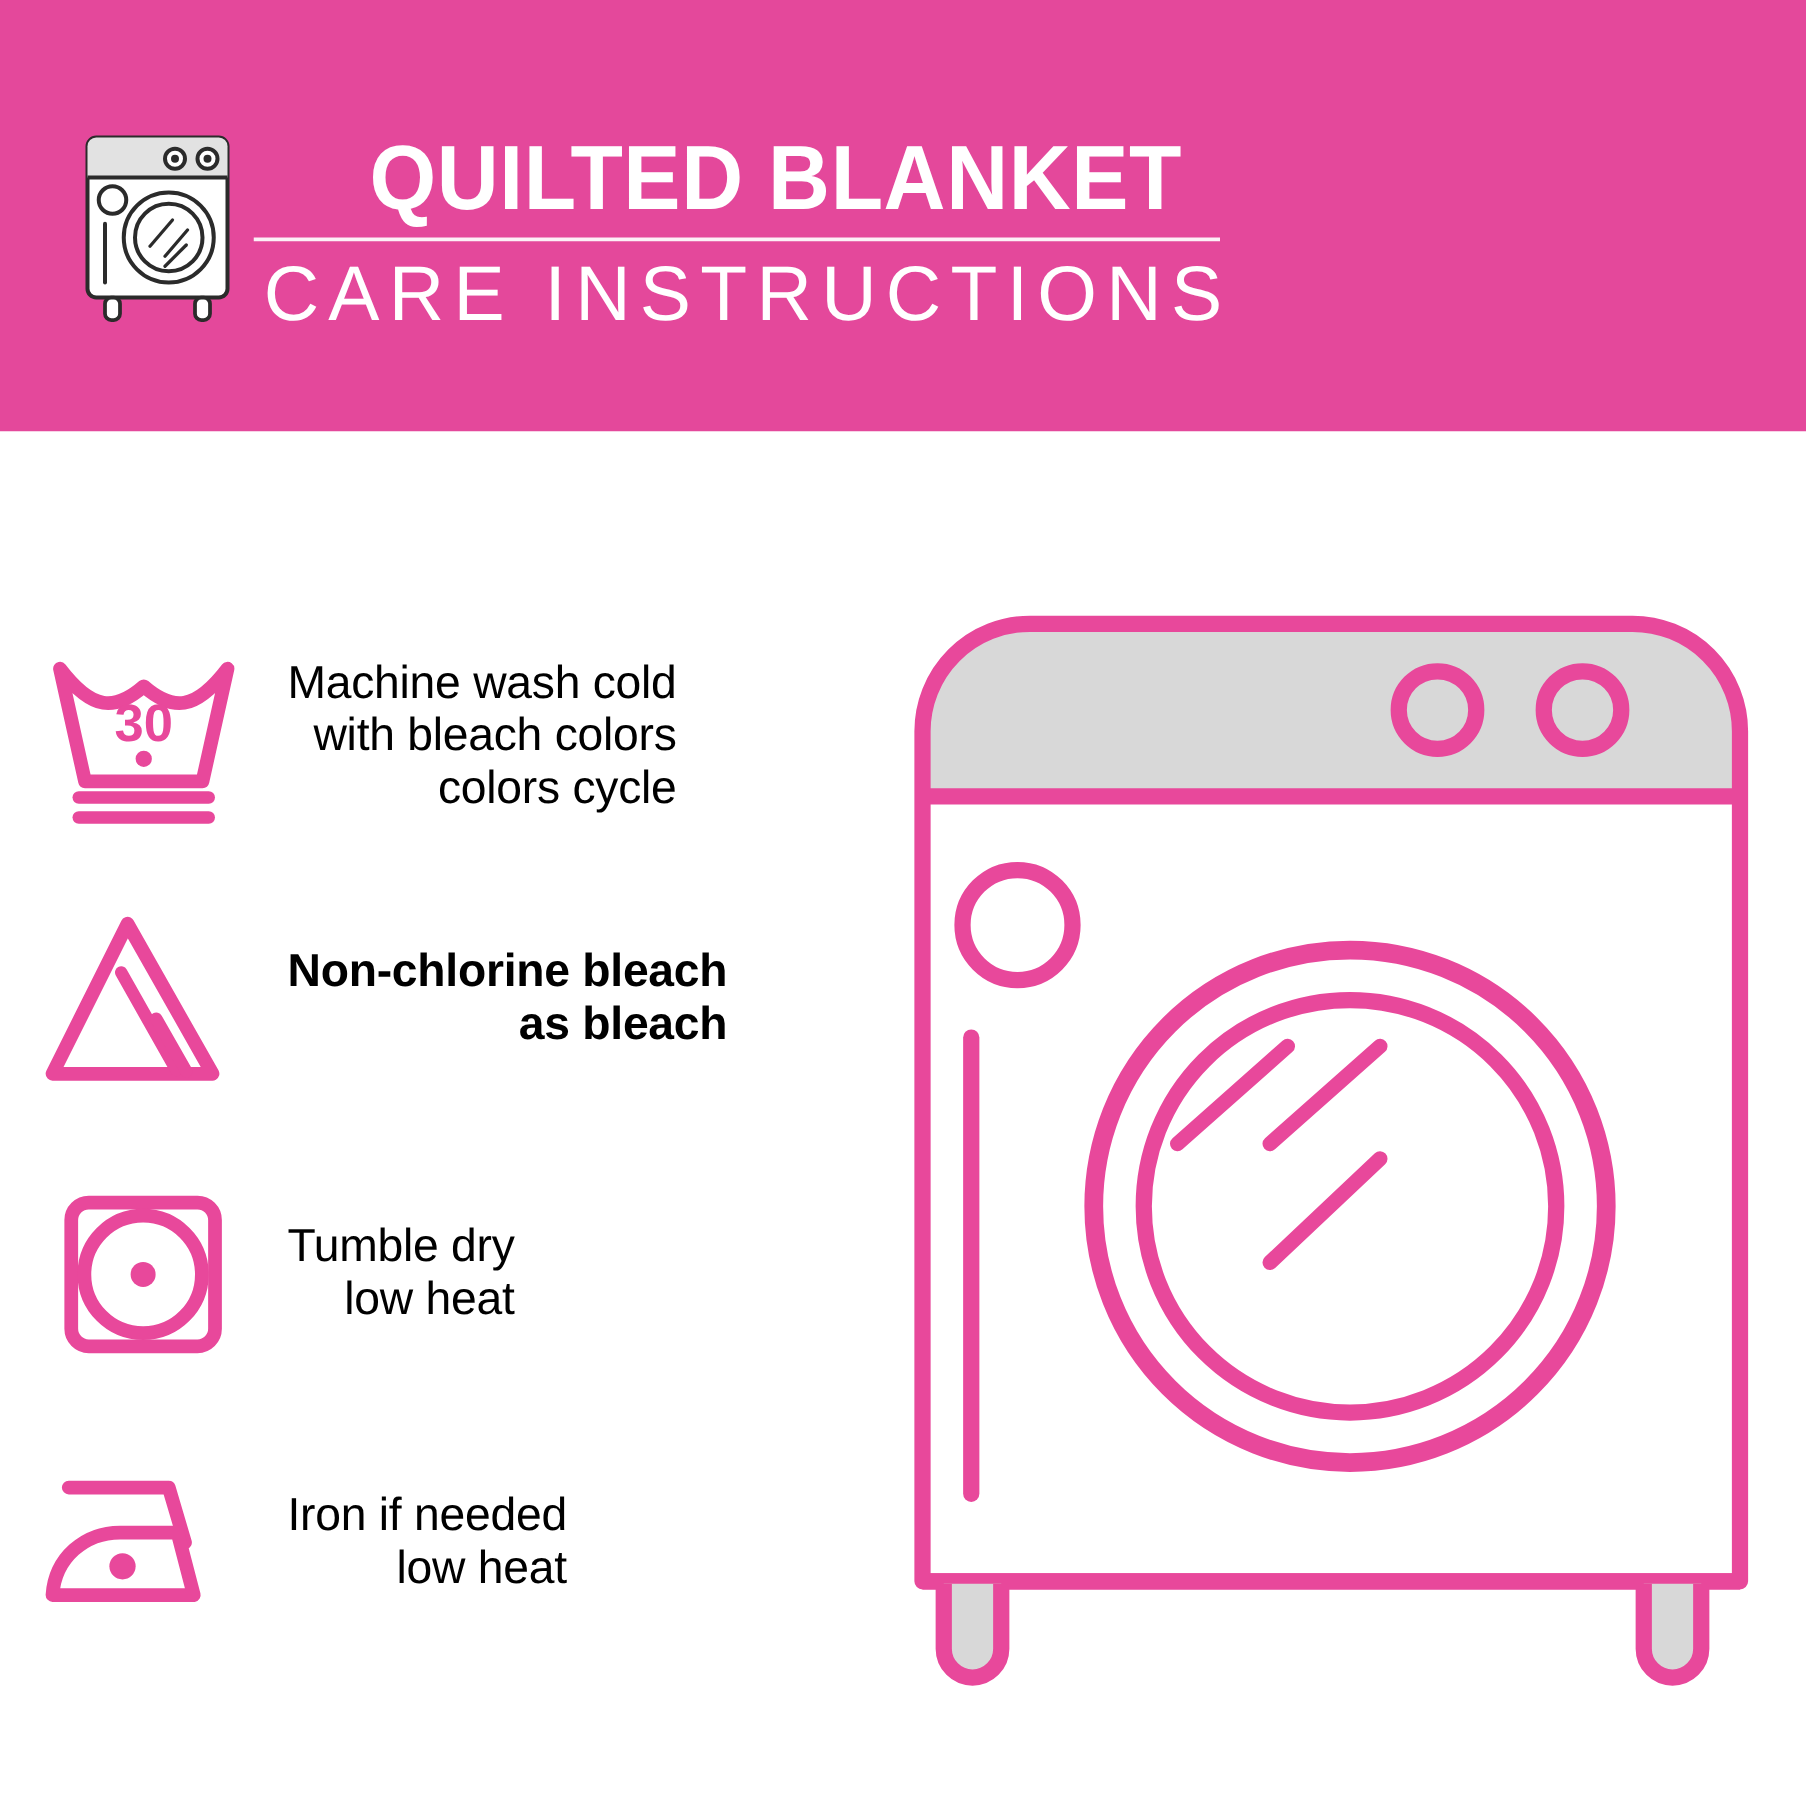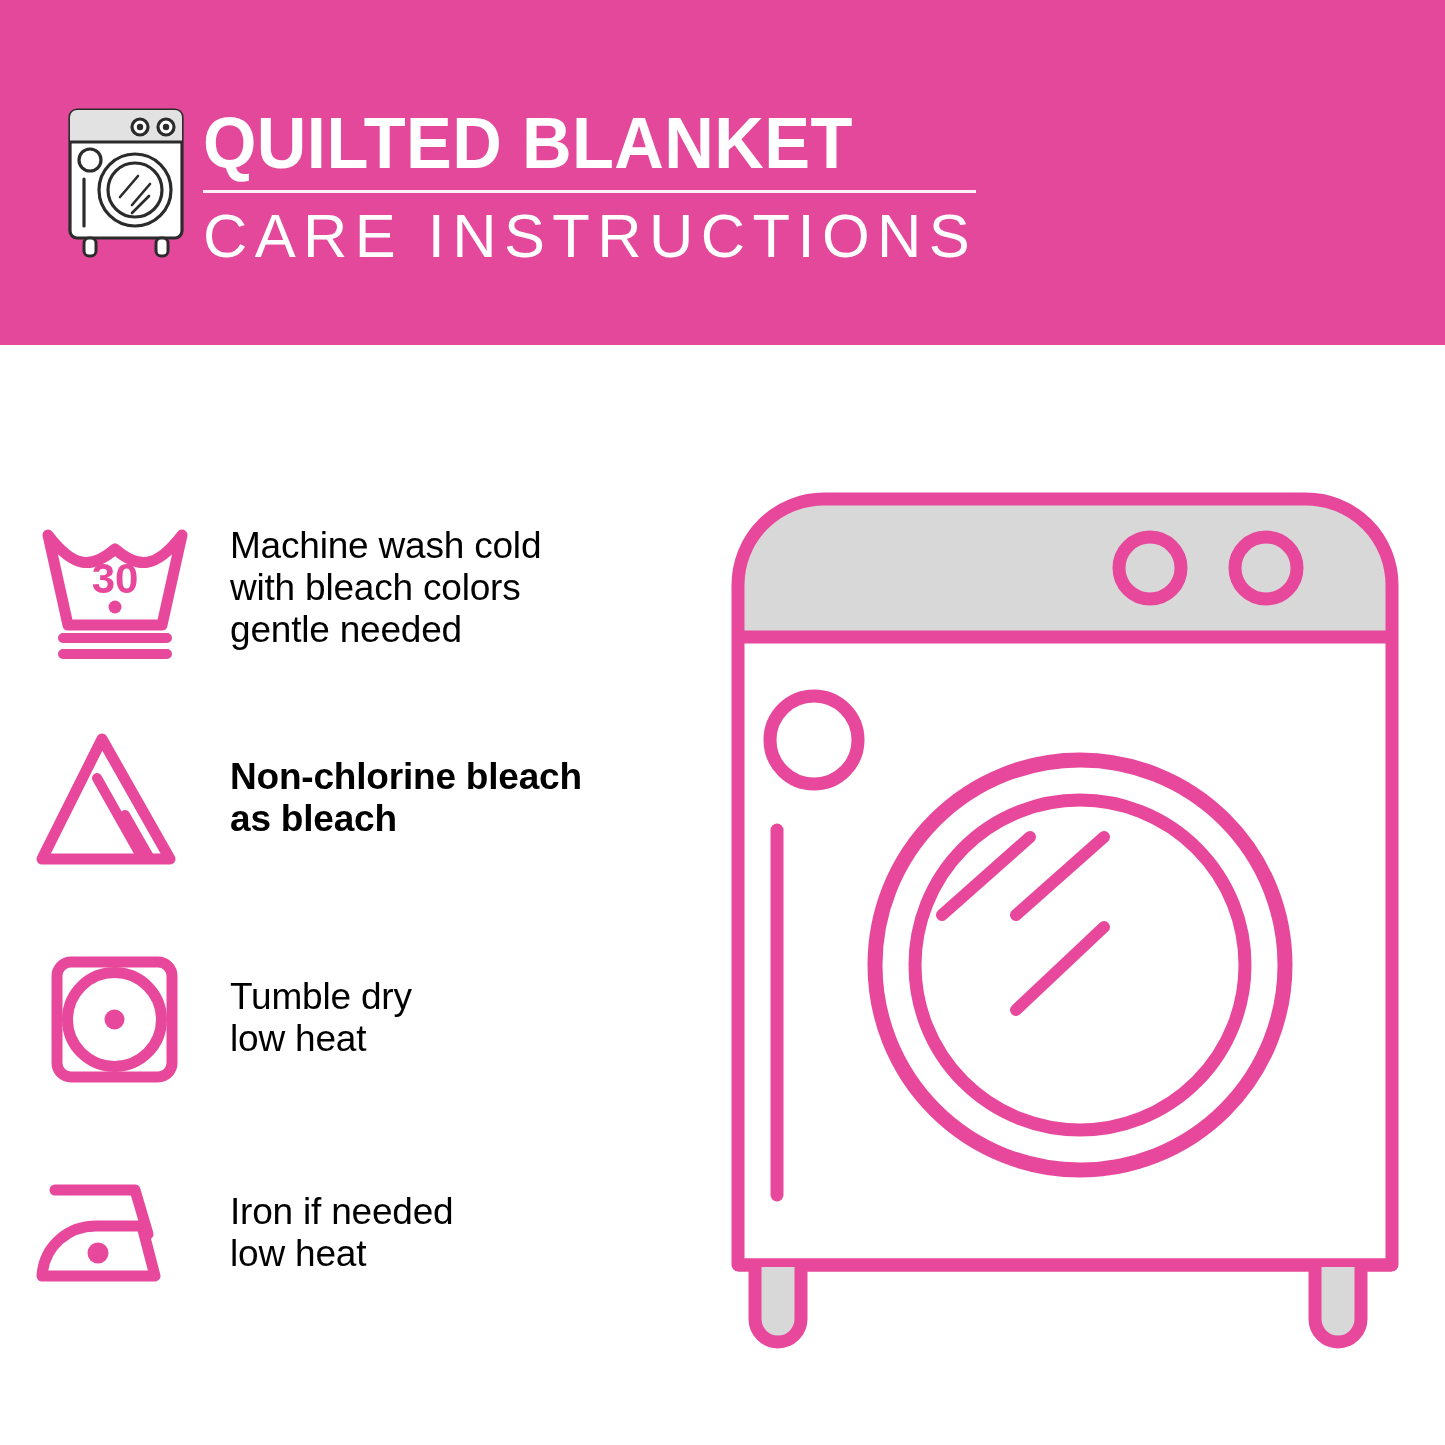--- a/index.html
+++ b/index.html
@@ -9,20 +9,21 @@
   }
   body {
     font-family: "Liberation Sans", sans-serif;
   }
   .page {
     position: relative;
     width: 1445px;
     height: 1445px;
     background: #ffffff;
     overflow: hidden;
+    text-align: right;
   }
 
   
   .header-band {
     position: absolute;
     left: 0;
     top: 0;
     width: 1445px;
     height: 345px;
     background: #e4489b;
@@ -167,21 +168,21 @@
           <path d="M18 22 C44 56 62 56 85 36 C108 56 126 56 152 22 L132 112 L38 112 Z" fill="none" stroke="#e8489b" stroke-width="11" stroke-linejoin="round" stroke-linecap="round"></path>
           <text x="85" y="80" fill="#e8489b" font-family="Liberation Sans, sans-serif" font-size="42" font-weight="bold" text-anchor="middle">30</text>
           <circle cx="85" cy="94" r="6.5" fill="#e8489b"></circle>
           <line x1="33" y1="125" x2="137" y2="125" stroke="#e8489b" stroke-width="10" stroke-linecap="round"></line>
           <line x1="33" y1="141" x2="137" y2="141" stroke="#e8489b" stroke-width="10" stroke-linecap="round"></line>
         </svg>
       </div>
       <div class="care-label">
         <div>Machine wash cold</div>
         <div>with bleach colors</div>
-        <div>gentle needed</div>
+        <div>colors cycle</div>
       </div>
     </div>
 
     <div class="care-row care-row-1">
       <div class="care-icon">
         <svg viewBox="0 0 170 150" width="170" height="150">
           <path d="M72 16 L140 136 L12 136 Z" fill="none" stroke="#e8489b" stroke-width="11" stroke-linejoin="round"></path>
           <line x1="67" y1="55" x2="111" y2="133" stroke="#e8489b" stroke-width="10" stroke-linecap="round"></line>
           <line x1="44" y1="133" x2="86" y2="58" stroke="#e8489b" stroke-width="0" stroke-linecap="round"></line>
           <line x1="95" y1="92" x2="119" y2="134" stroke="#e8489b" stroke-width="10" stroke-linecap="round"></line>

